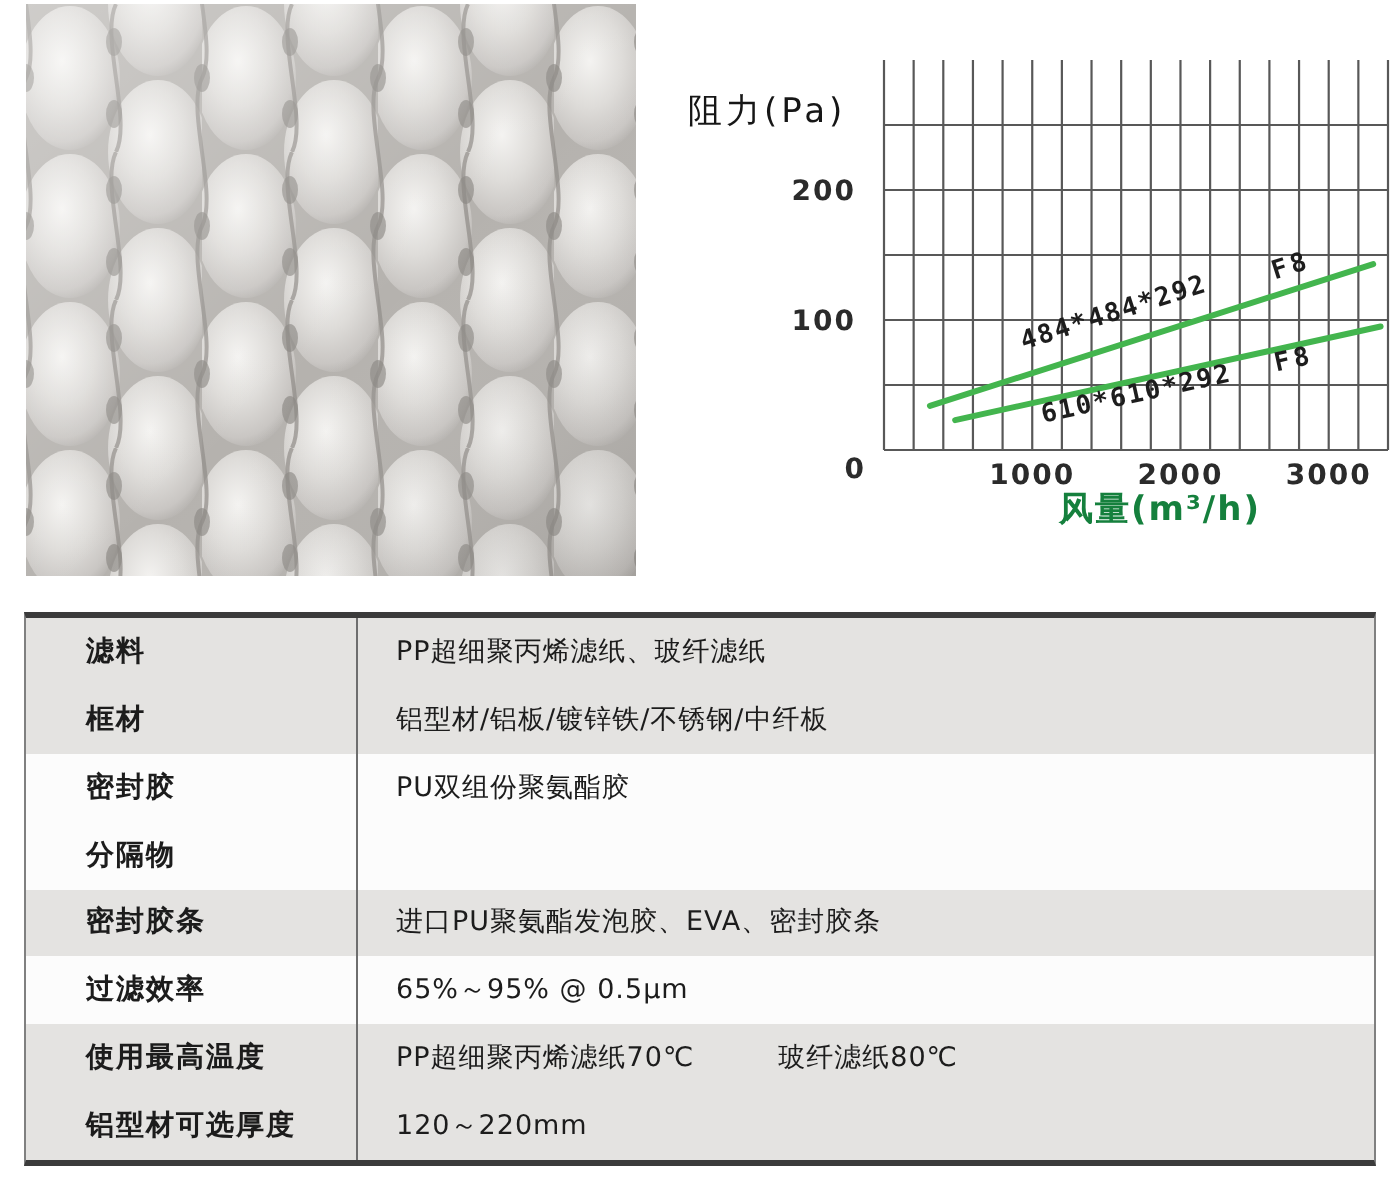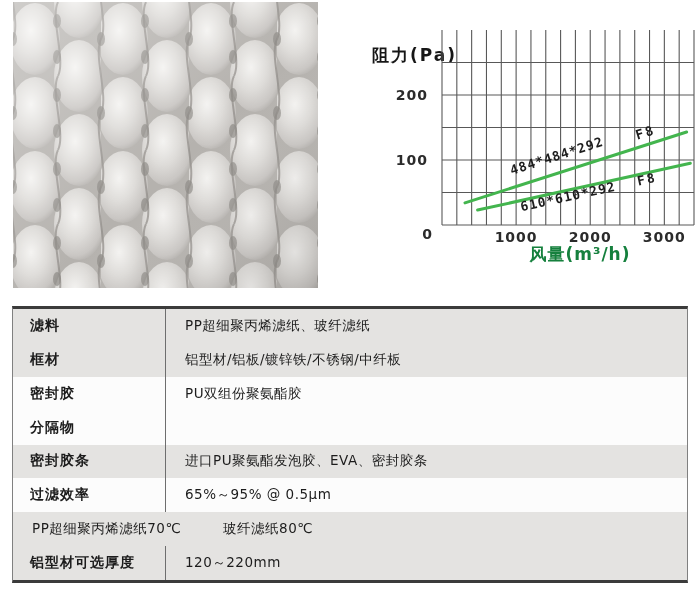--- a/index.html
+++ b/index.html
@@ -4,37 +4,37 @@
 <style>
   html,body{margin:0;padding:0;background:#ffffff;}
   .page{
     position:relative;width:700px;height:594px;background:#ffffff;
     font-family:"DejaVu Sans","Liberation Sans",sans-serif;overflow:hidden;
   }
   
   .photo{position:absolute;left:13px;top:2px;width:305px;height:286px;}
   
   .chart-title{
-    position:absolute;left:344px;top:44px;font-size:17px;font-weight:700;
-    color:#161616;letter-spacing:2px;white-space:nowrap;margin-left:28px;
+    position:absolute;left:344px;top:44px;font-size:17px;font-weight:400;
+    color:#161616;letter-spacing:2px;white-space:nowrap;
   }
   .chart-xlabel{
     position:absolute;left:500px;top:243px;width:160px;text-align:center;
     font-size:17px;font-weight:600;color:#15803d;letter-spacing:1px;white-space:nowrap;
   }
   .chart-svg{position:absolute;left:330px;top:20px;}
   
   .spec-table{
     position:absolute;left:12px;top:306px;width:676px;height:277px;
     display:flex;flex-direction:column;box-sizing:border-box;
     border-top:3px solid #3b3b3b;border-bottom:3px solid #3b3b3b;
     border-left:1px solid #808080;border-right:1px solid #808080;
     background:#fcfcfc;
   }
-  .spec-row{flex:1 1 0;display:flex;align-items:stretch;background:#fcfcfc;min-height:0;}
+  .spec-row{flex:1 1 0;display:flex;align-items:stretch;background:#fcfcfc;min-height:0;padding-left:13px;}
   .spec-row.alt{background:#e4e3e1;}
   .spec-label{
     width:153px;box-sizing:border-box;border-right:1px solid #6e6e6e;
     display:flex;align-items:center;padding-left:17px;
     font-size:14px;font-weight:600;color:#1c1c1c;letter-spacing:1px;white-space:nowrap;
   }
   .spec-value{
     flex:1;display:flex;align-items:center;padding-left:19px;
     font-size:13.5px;font-weight:400;color:#1c1c1c;letter-spacing:.5px;white-space:pre;
   }
@@ -136,20 +136,21 @@
       </div>
       <div class="spec-row alt">
         <div class="spec-label">密封胶条</div>
         <div class="spec-value">进口PU聚氨酯发泡胶、EVA、密封胶条</div>
       </div>
       <div class="spec-row">
         <div class="spec-label">过滤效率</div>
         <div class="spec-value">65%～95% @ 0.5μm</div>
       </div>
       <div class="spec-row alt">
+        <div class="spec-label">使用最高温度</div>
         <div class="spec-value">PP超细聚丙烯滤纸70℃　　　玻纤滤纸80℃</div>
       </div>
       <div class="spec-row alt">
         <div class="spec-label">铝型材可选厚度</div>
         <div class="spec-value">120～220mm</div>
       </div>
     </div>
 
 </div>
 

